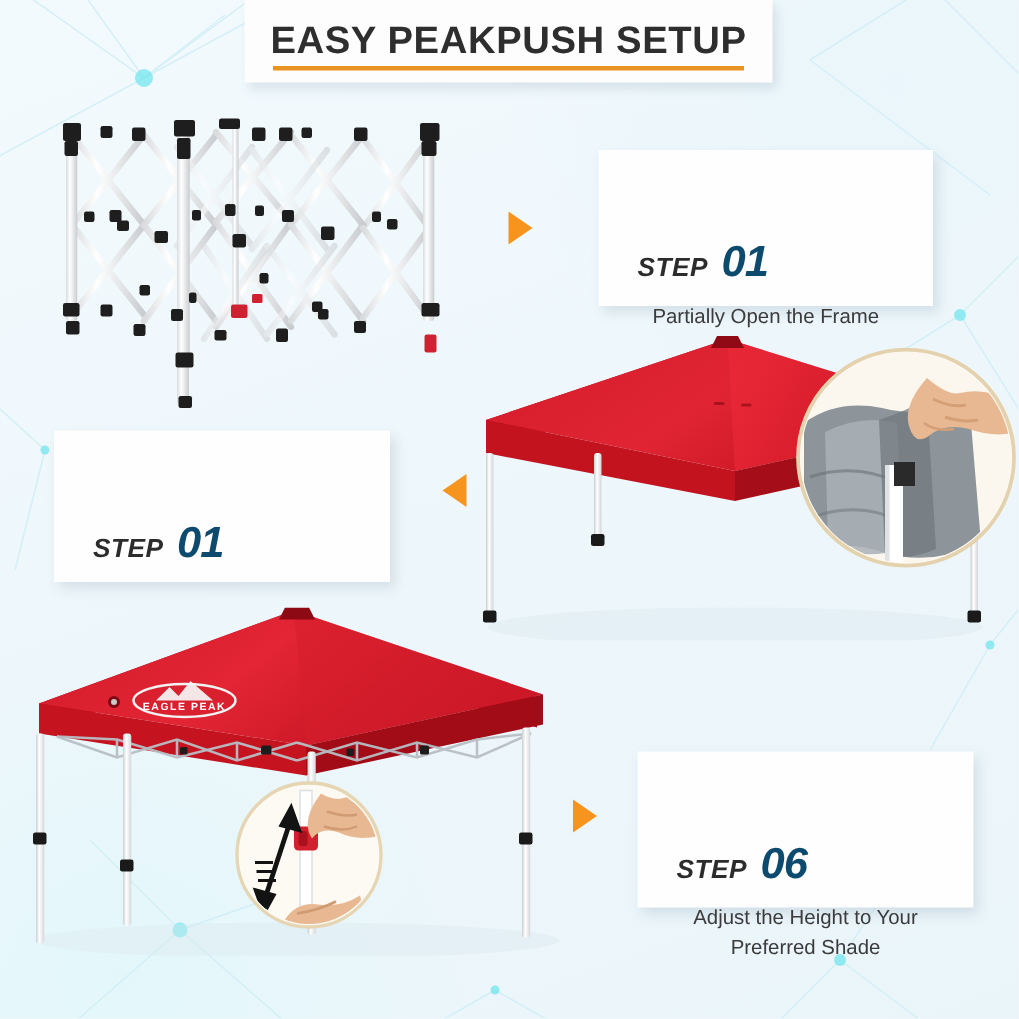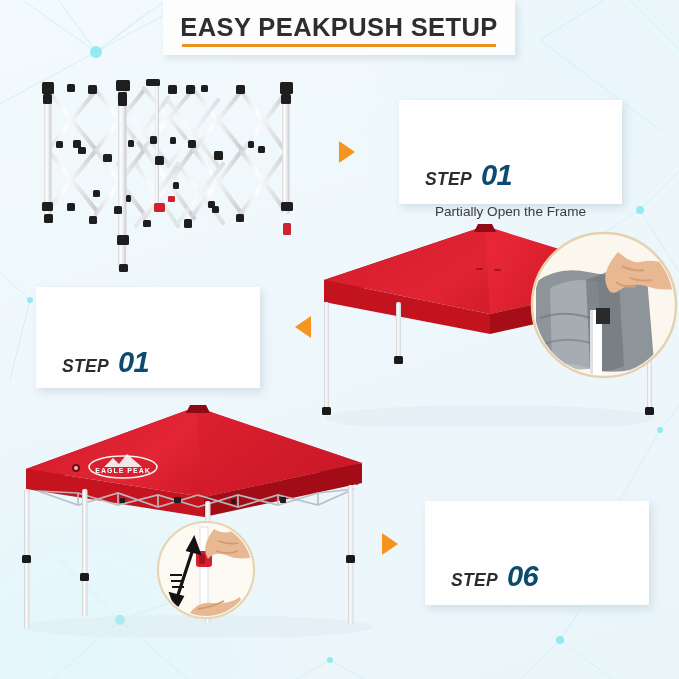--- a/index.html
+++ b/index.html
@@ -434,16 +434,17 @@
       </div>
     </div>
   </div>
 
   <div id="card3" class="card">
     <div class="card-pad">
       <div class="step-line">
         <span class="step-word">STEP</span>
         <span class="step-num">06</span>
       </div>
+      <div class="step-desc">Adjust the Height to Your Preferred Shade</div>
     </div>
   </div>
 
 </div>
 
 </body></html>

